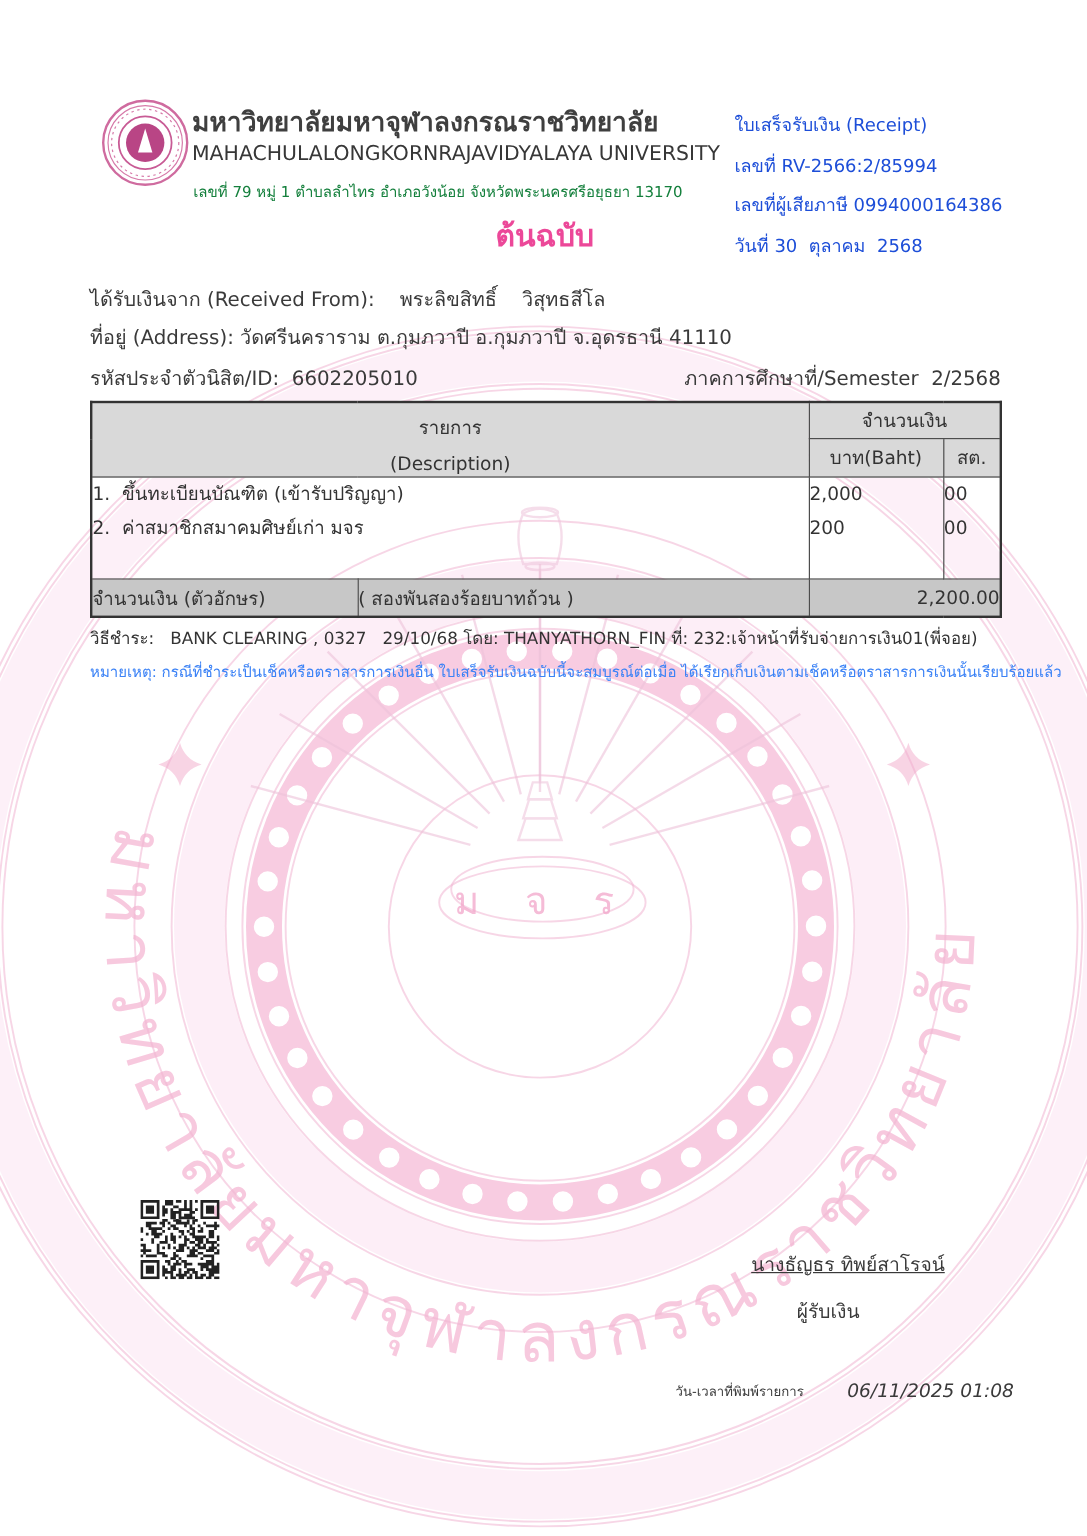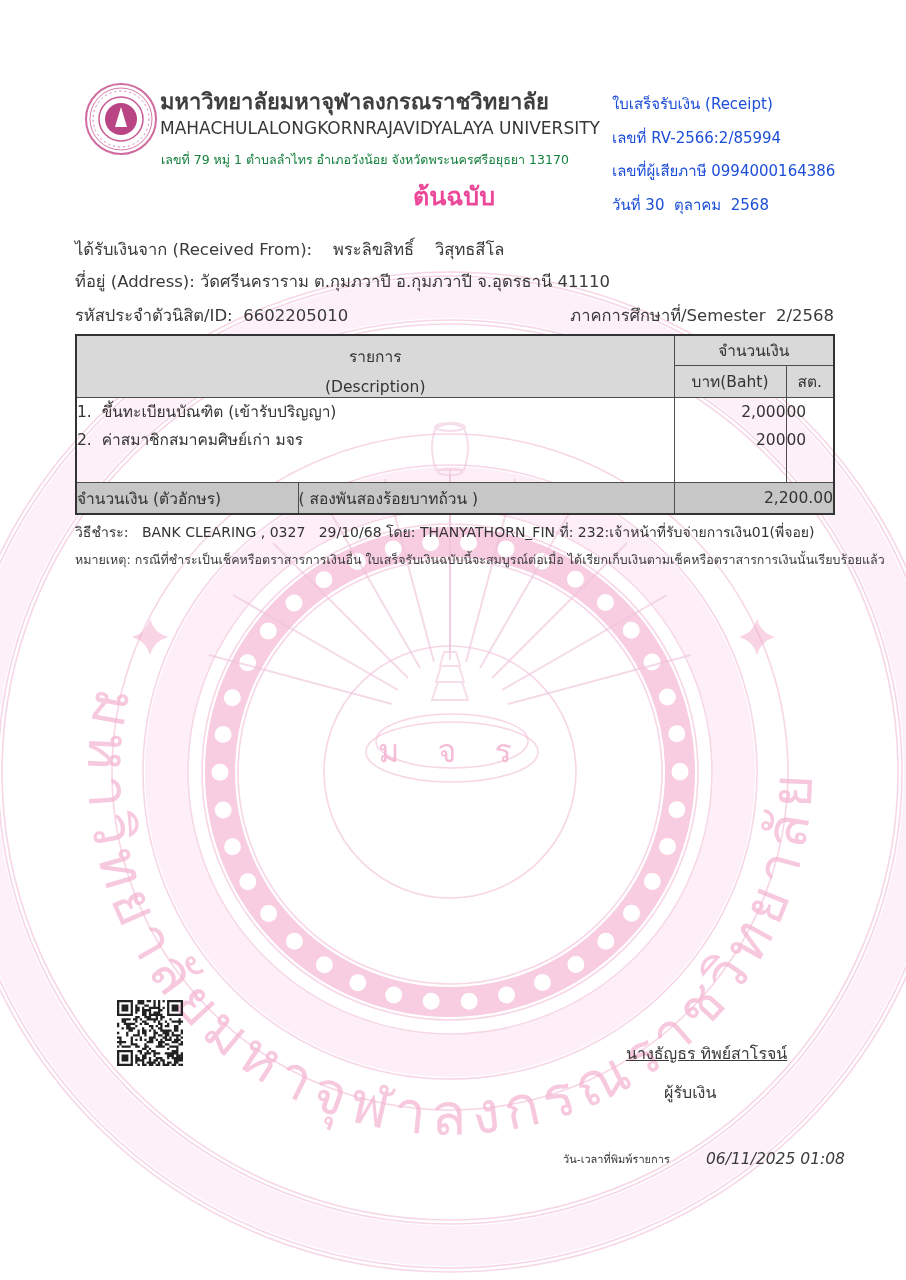--- a/index.html
+++ b/index.html
@@ -26,29 +26,29 @@
   table.receipt{position:absolute;left:75px;top:334px;width:759px;border-collapse:collapse;font-size:15.5px;color:#333;table-layout:fixed;}
   table.receipt td{border:1px solid #4d4d4d;padding:0;}
   table.receipt{border:2px solid #333;}
   .hd{background:#d9d9d9;text-align:center;}
   .hd-desc div:first-child{padding-top:6px;padding-bottom:9px;}
   .hd-amt{height:29px;}
   .hd-sub{height:31px;}
   .bodyrow td{height:84px;vertical-align:top;background:transparent;margin-top:26px;}
   .bl{line-height:28px;}
   .desc-cell{padding-left:8px;padding-top:5px;}
-  .baht-cell{text-align:right;padding-right:9px;padding-top:5px;}
+  .baht-cell{padding-right:9px;padding-top:5px;}
   .st-cell{padding-left:8px;padding-top:5px;}
   .totalrow td{background:#c7c7c7;height:30px;}
   .tot-label{padding-left:8px;}
   .tot-text{padding-left:10px;}
   .tot-amt{text-align:right;padding-right:12px;}
 
   .pay{left:75px;top:521px;font-size:14px;color:#333;}
-  .note{left:75px;top:550px;font-size:12.5px;color:#404040;text-align:center;}
+  .note{left:75px;top:550px;font-size:12.5px;color:#3b82f6;text-align:center;}
 
   .qr{left:117px;top:1000px;width:66px;height:66px;}
   .sig-name{left:626px;top:1041px;font-size:16px;text-decoration:underline;}
   .sig-role{left:664px;top:1080px;font-size:16px;}
   .print-label{left:519px;top:1150px;font-size:11px;margin-left:44px;}
   .print-value{left:706px;top:1150px;font-size:15.5px;font-style:italic;}
 </style>
 </head>
 <body>
 

